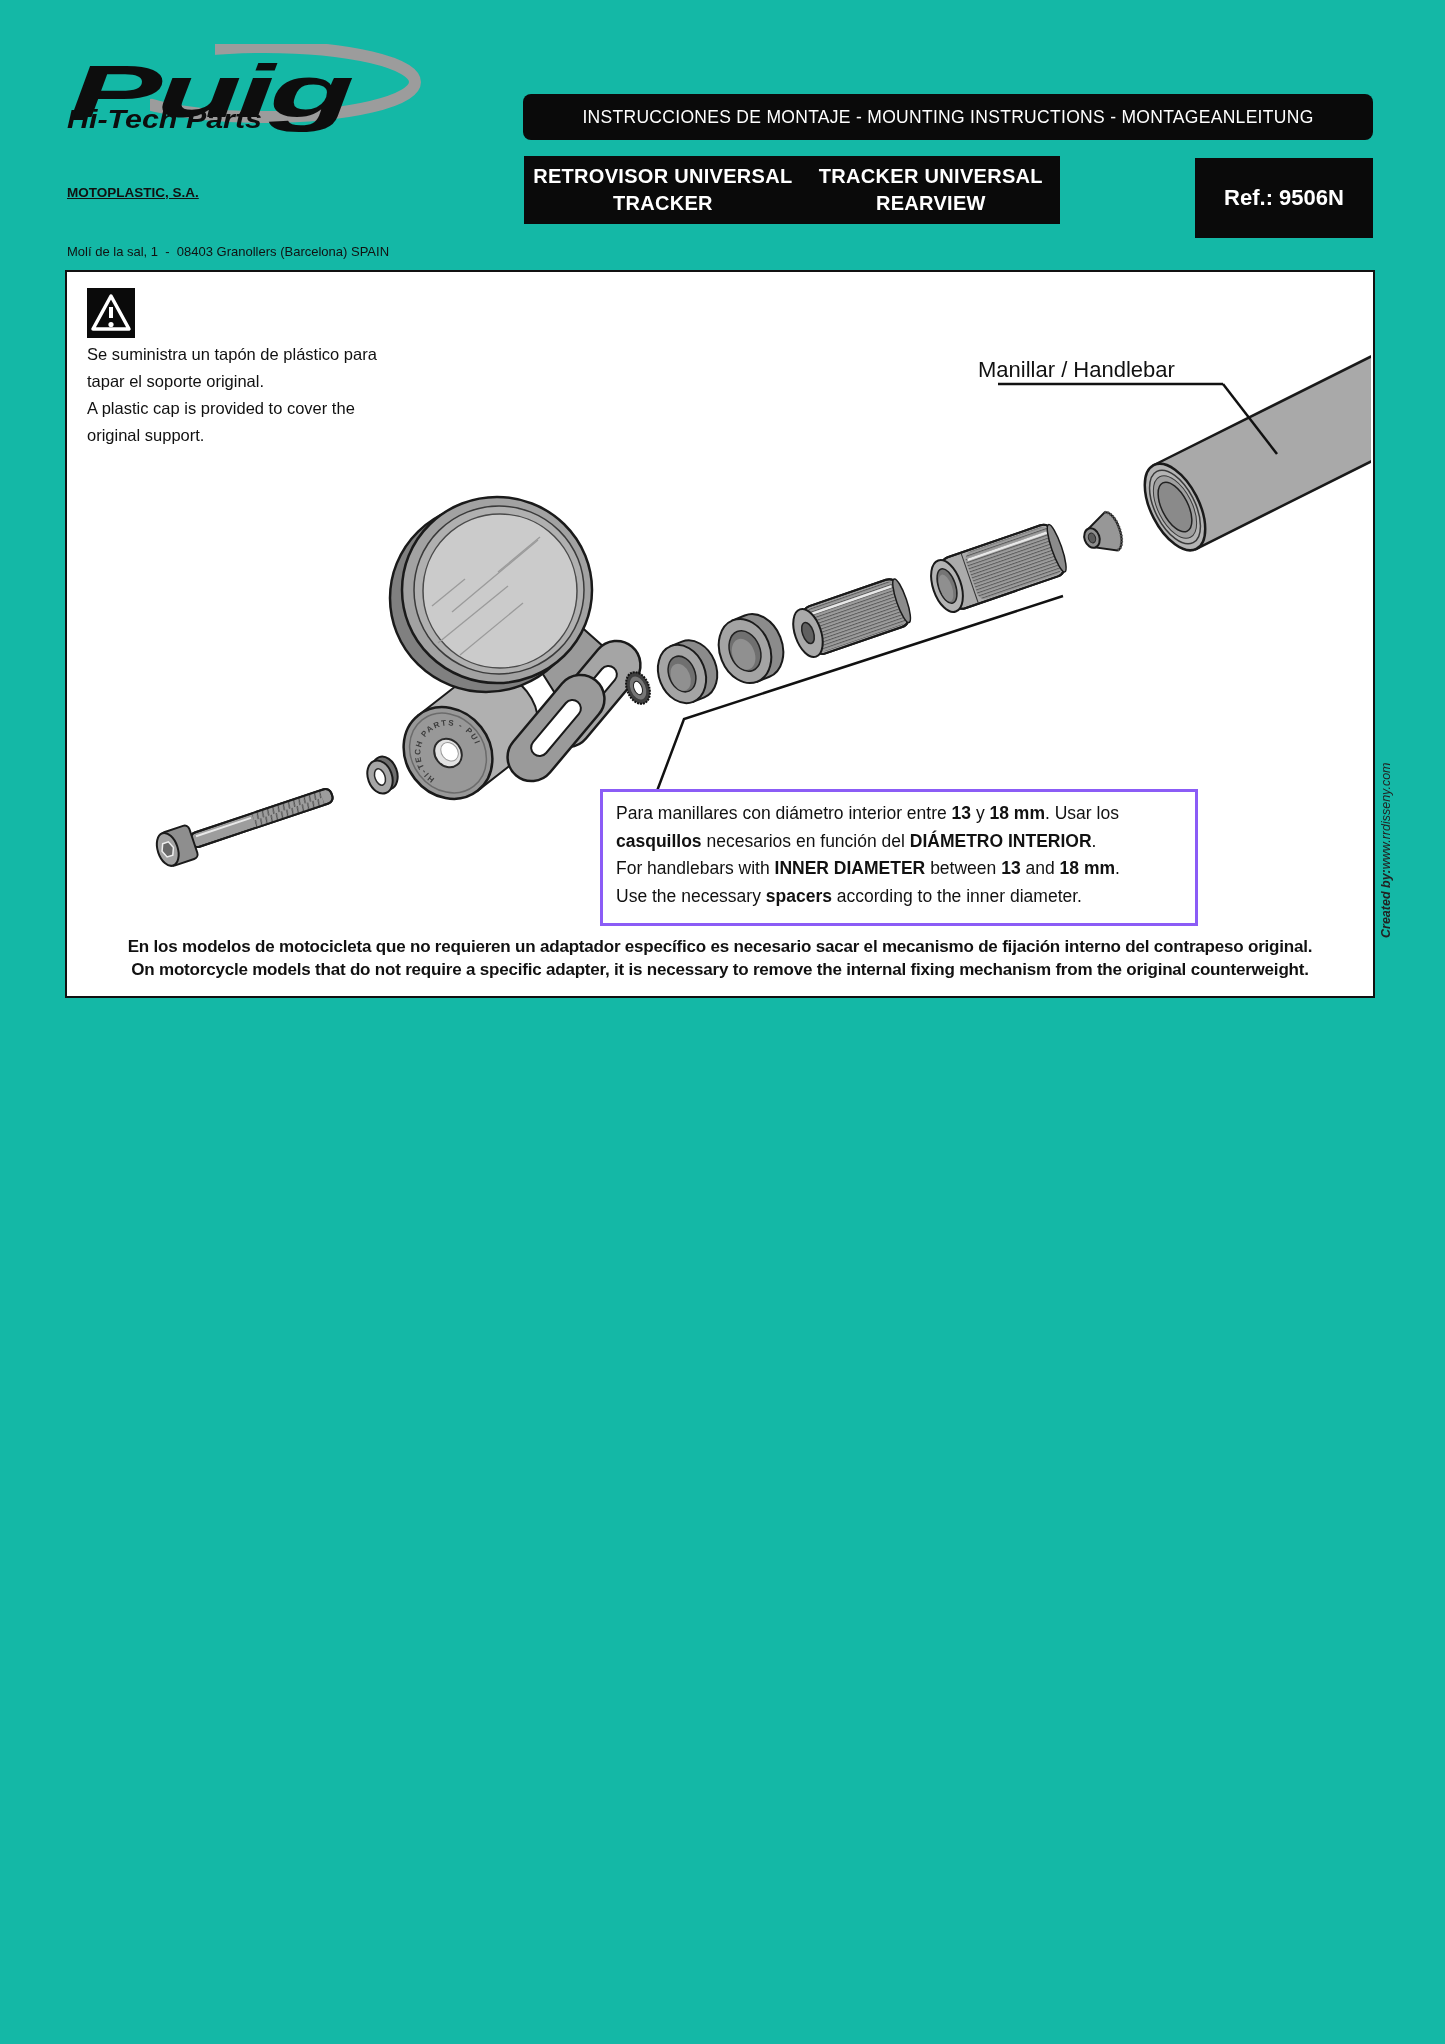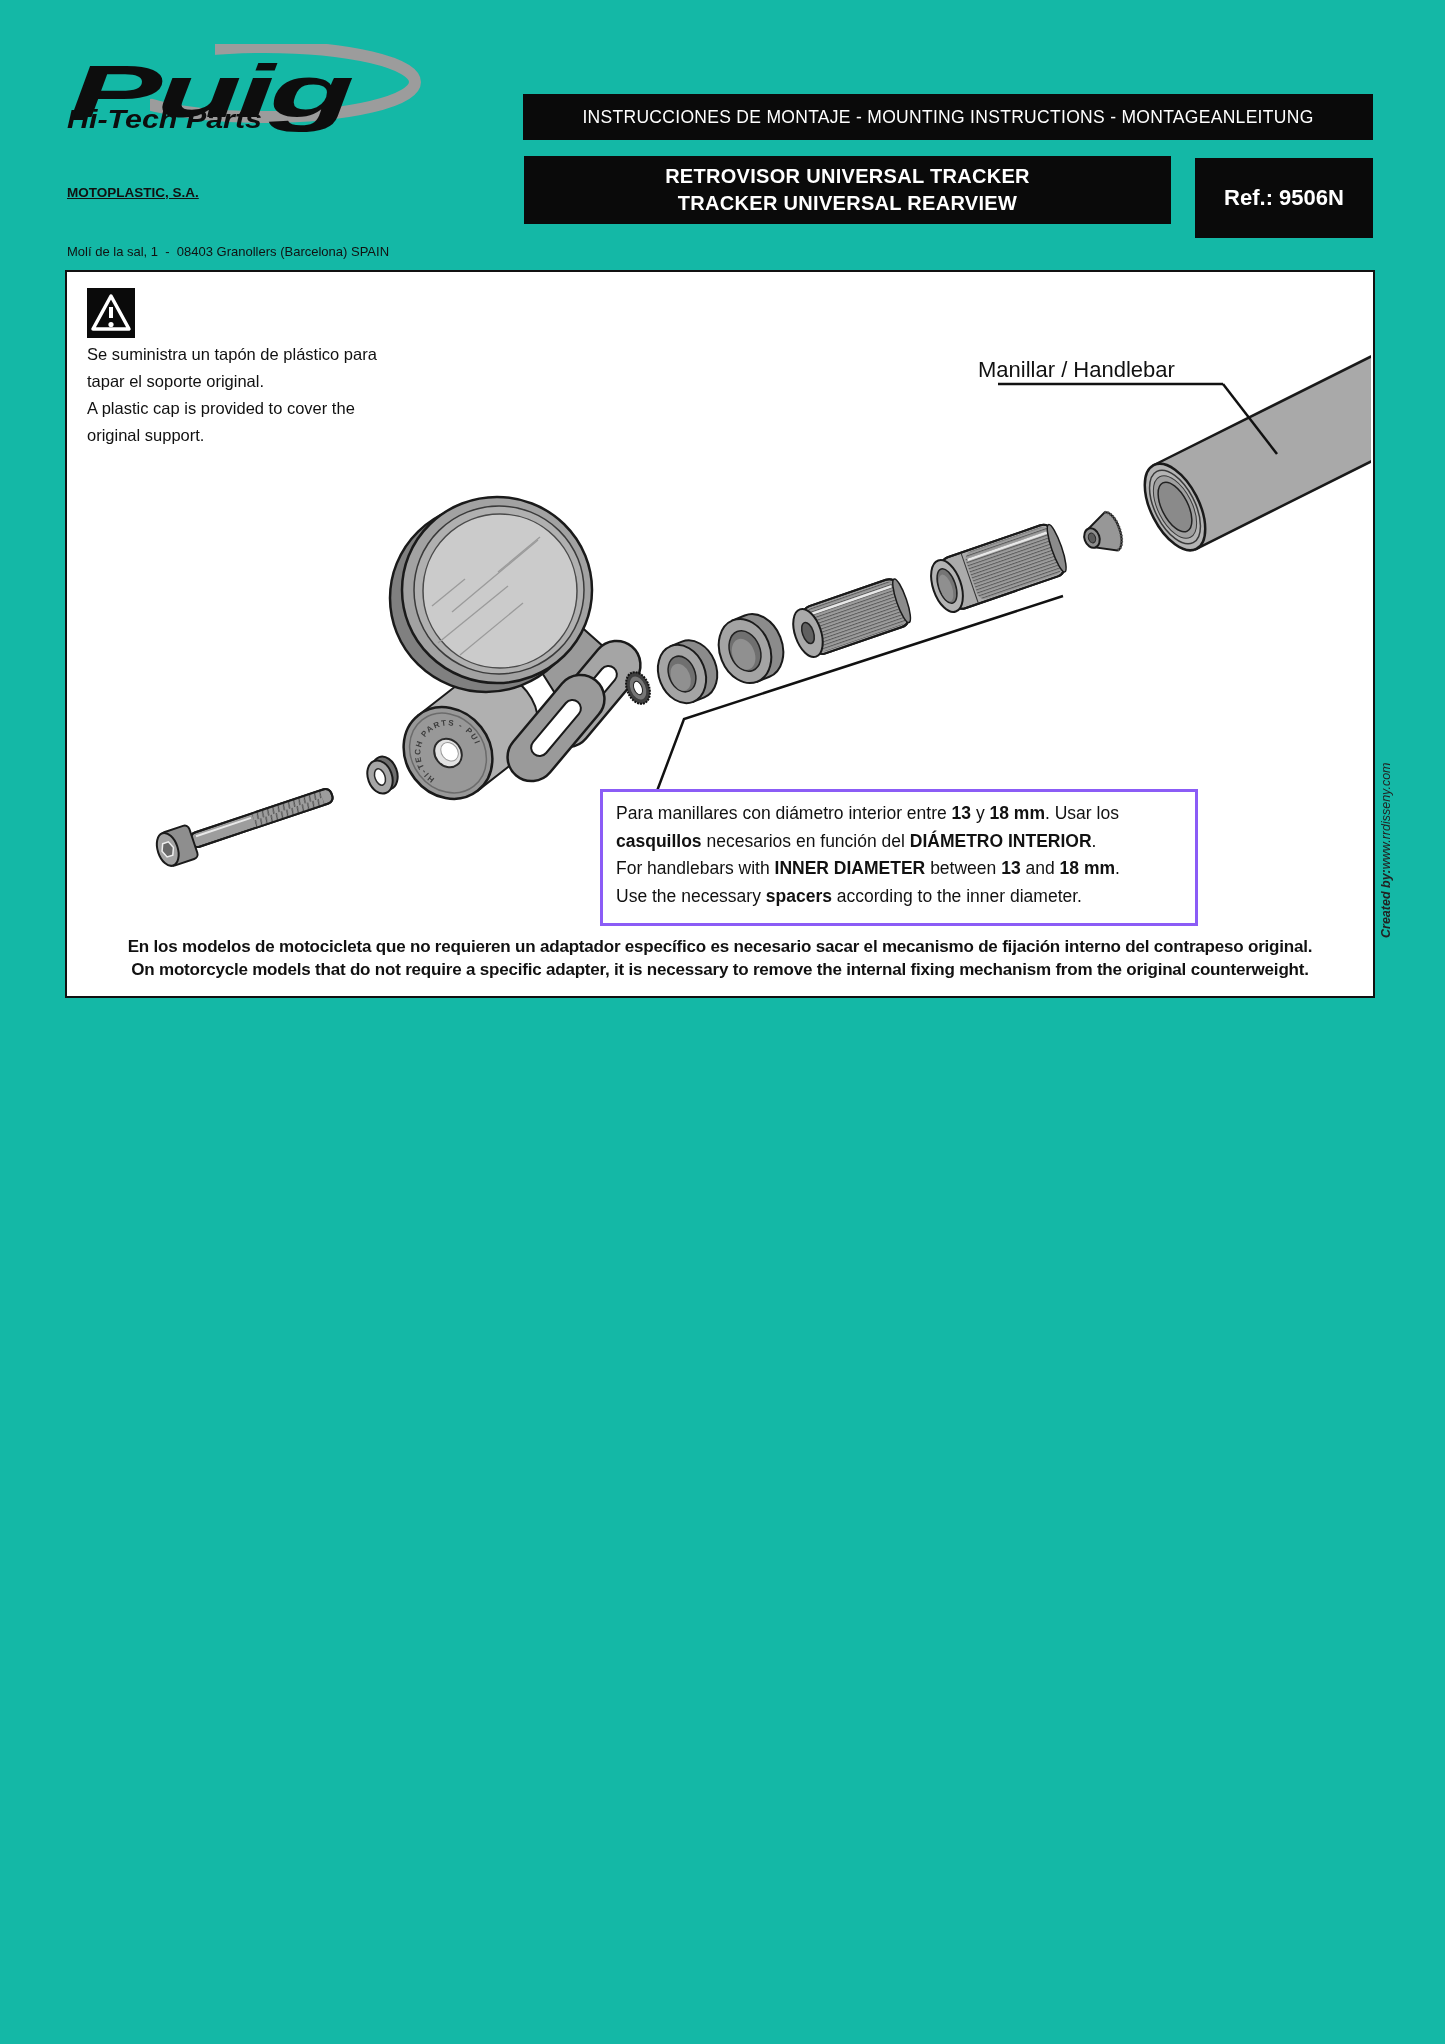--- a/index.html
+++ b/index.html
@@ -8,22 +8,22 @@
     font-family:"Liberation Sans", sans-serif; color:#111; overflow:hidden;
     margin:0 auto;
   }
   .abs { position:absolute; }
 
   
   .black-bar {
     position:absolute; background:#0a0a0a; color:#ffffff;
     display:flex; align-items:center; justify-content:center; text-align:center;
   }
-  .bar-instructions { left:523px; top:94px; width:850px; height:46px; font-size:17.5px; letter-spacing:.3px; }
-  .bar-product { left:524px; top:156px; width:647px; height:68px; flex-direction:column; font-weight:bold; font-size:20px; line-height:27px; letter-spacing:.3px; }
+  .bar-instructions { left:523px; top:94px; width:850px; height:46px; font-size:17.5px; letter-spacing:.3px;border-radius:8px; }
+  .bar-product { left:524px; top:156px; width:536px; height:68px; flex-direction:row; font-weight:bold; font-size:20px; line-height:27px; letter-spacing:.3px; }
   .bar-ref { left:1195px; top:158px; width:178px; height:80px; font-weight:bold; font-size:22px; }
 
   
   .company { position:absolute; left:67px; top:144px; font-size:13px; line-height:19.5px; white-space:pre; }
   .company .name { font-weight:bold; font-size:13.5px;text-decoration:underline; }
   .company .row { display:flex; }
   .company .c1 { width:137px; }
   .company .c2 { width:44px; }
   .company .web { font-weight:bold; font-size:13.5px; letter-spacing:.4px; }
 

